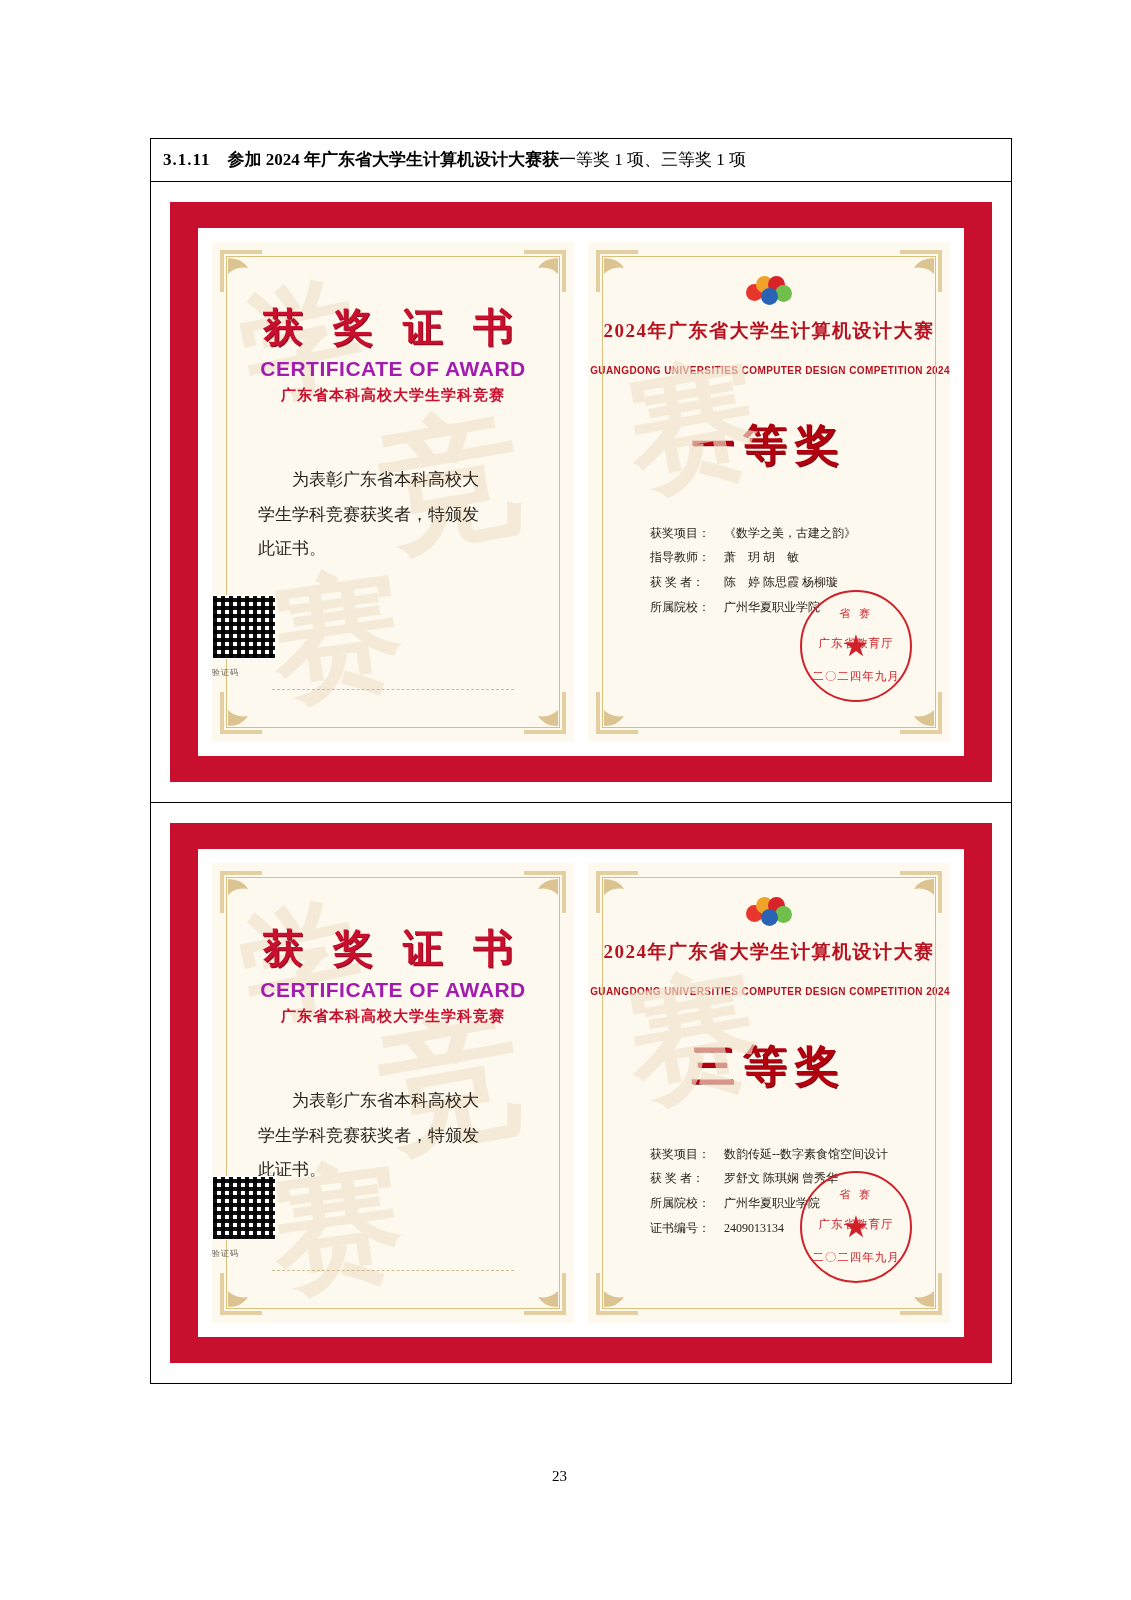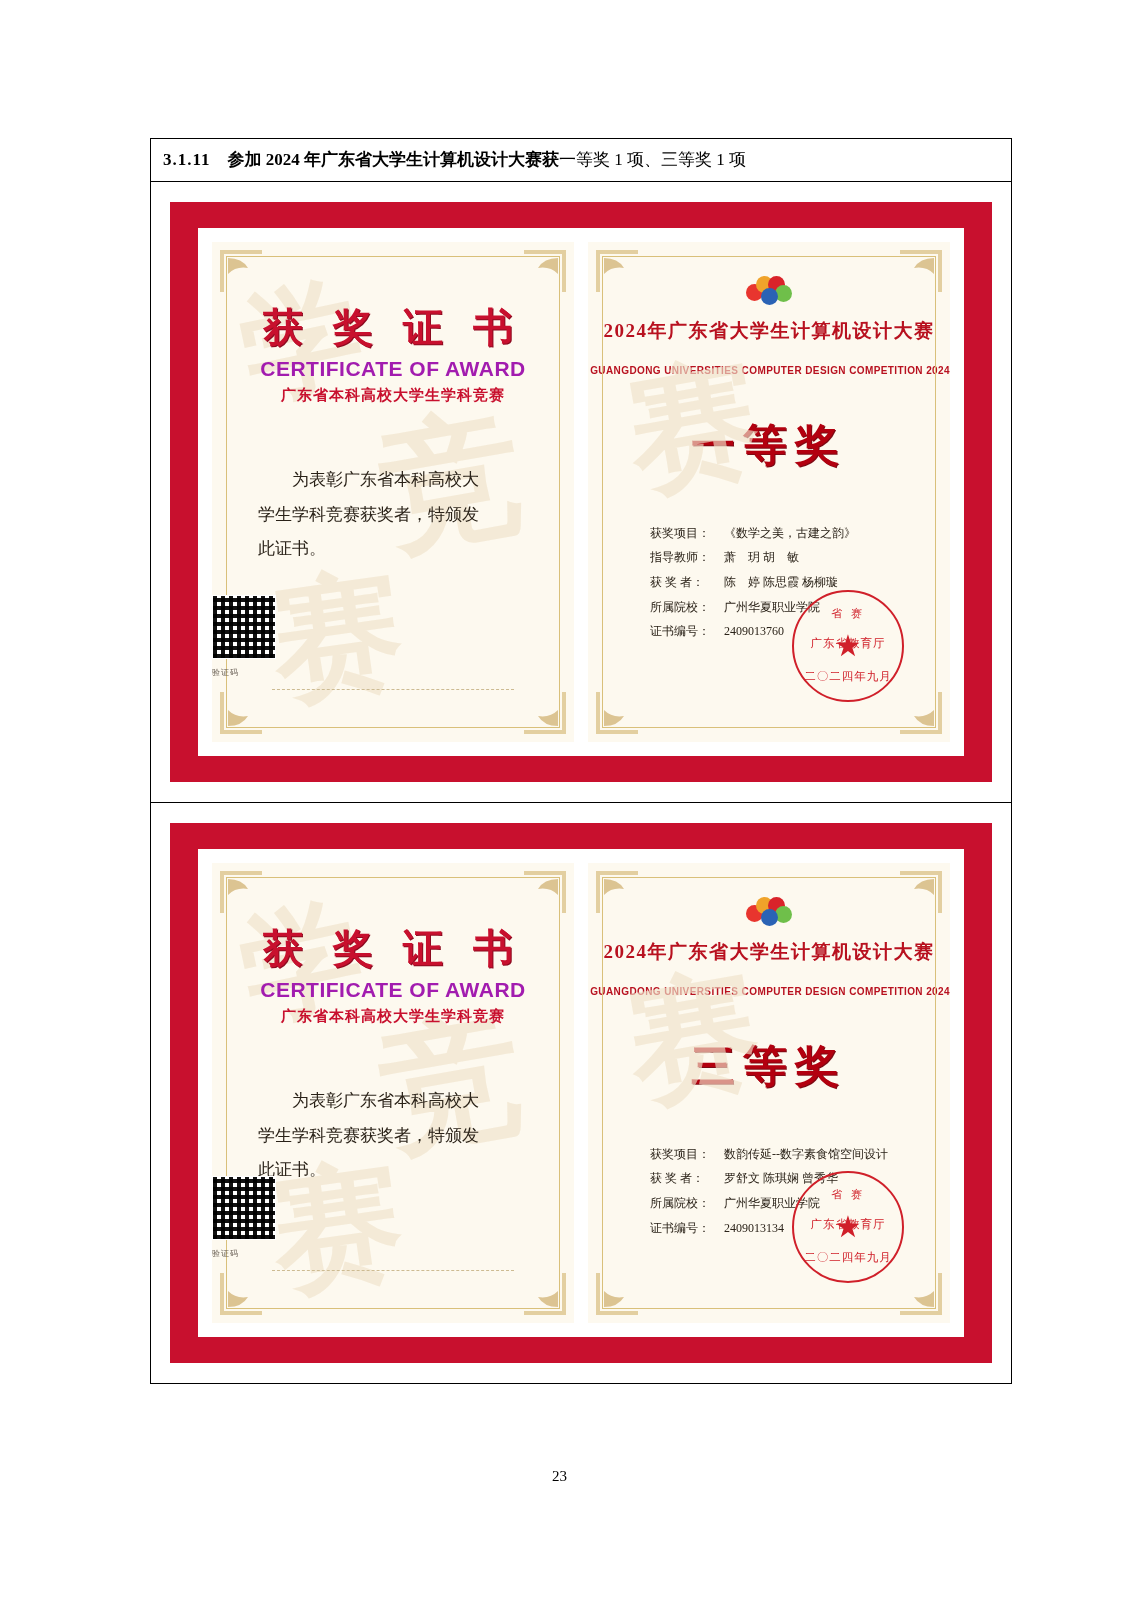--- a/index.html
+++ b/index.html
@@ -216,21 +216,21 @@
     font-size: 12px;
     line-height: 2.05;
     color: #2a2218;
   }
   .fields .k {
     display: inline-block;
     min-width: 74px;
   }
   .seal {
     position: absolute;
-    right: 46px;
+    right: 38px;
     bottom: 40px;
     width: 108px; height: 108px;
     border: 2.5px solid #d0202a;
     border-radius: 50%;
     color: #d0202a;
   }
   .seal .star {
     position: absolute;
     left: 50%; top: 50%;
     transform: translate(-50%,-50%);
@@ -375,21 +375,20 @@
             <div class="right-title">2024年广东省大学生计算机设计大赛</div>
             <div class="right-title-en">GUANGDONG UNIVERSITIES COMPUTER DESIGN COMPETITION 2024</div>
 
             <div class="award-name">一等奖</div>
 
             <div class="fields">
               <div><span class="k">获奖项目：</span><span>《数学之美，古建之韵》</span></div>
               <div><span class="k">指导教师：</span><span>萧　玥 胡　敏</span></div>
               <div><span class="k">获 奖 者：</span><span>陈　婷 陈思霞 杨柳璇</span></div>
               <div><span class="k">所属院校：</span><span>广州华夏职业学院</span></div>
-              <div><span class="k">证书编号：</span><span>2409013760</span></div>
             </div>
 
             <div class="seal">
               <div class="arc-top">省 赛</div>
               <div class="arc-mid">广东省教育厅</div>
               <div class="star">★</div>
               <div class="arc-bot">二〇二四年九月</div>
             </div>
           </div>
 

